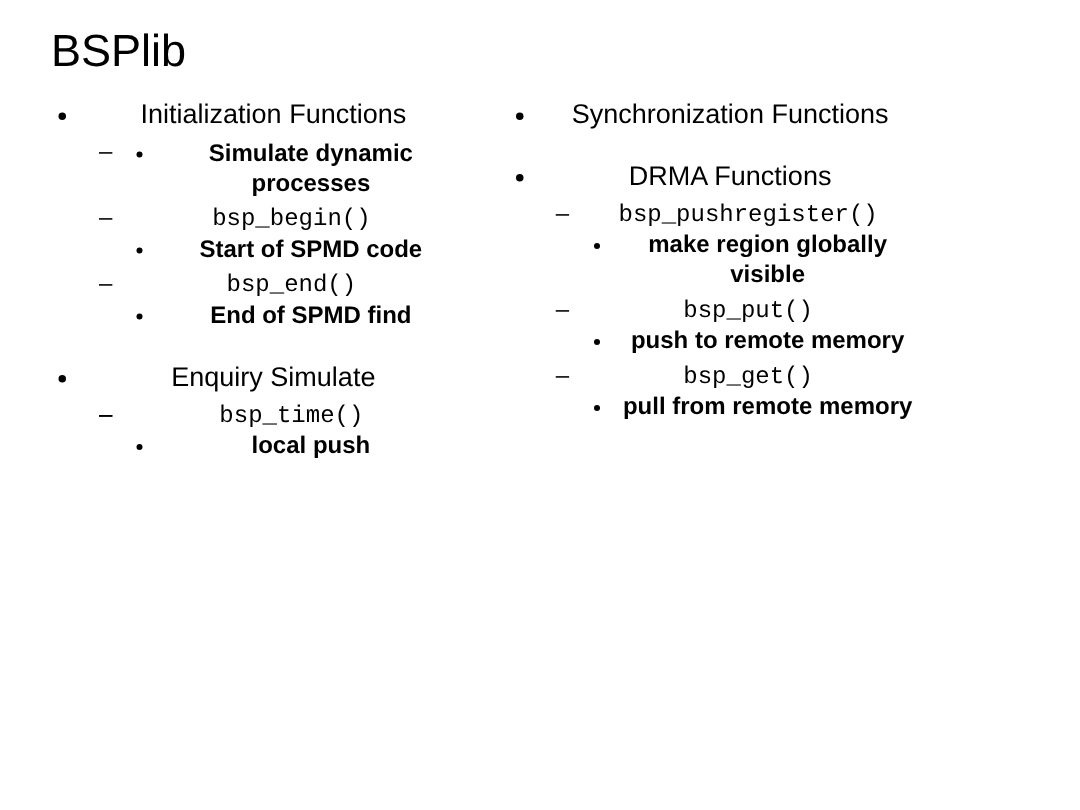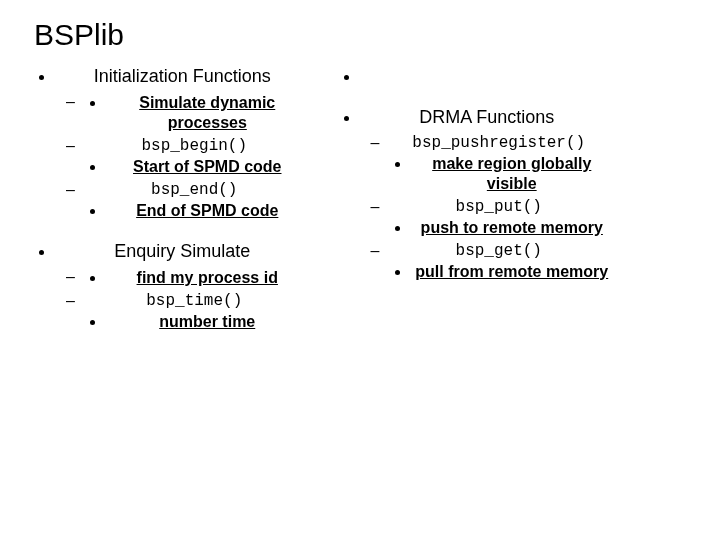--- a/index.html
+++ b/index.html
@@ -57,21 +57,20 @@
     content: "–";
     position: absolute;
     left: 0;
     top: 0;
     font-family: Arial, sans-serif;
   }
   ul.lvl2 {
     list-style: disc;
     margin: 2px 0 4px 0;
     padding-left: 26px;
-    text-decoration: underline;
   }
   ul.lvl2 > li {
     font-family: Arial, Helvetica, sans-serif;
     font-size: 16px;
     font-weight: bold;
     line-height: 1.25;
     margin: 2px 0;
   }
 </style>
 </head>
@@ -93,50 +92,48 @@
             </li>
             <li>
               <span>bsp_begin()</span>
               <ul class="lvl2">
                 <li>Start of SPMD code</li>
               </ul>
             </li>
             <li>
               <span>bsp_end()</span>
               <ul class="lvl2">
-                <li>End of SPMD code</li>
+                <li>End of SPMD find</li>
               </ul>
             </li>
           </ul>
         </li>
       </ul>
 
       <ul class="lvl0">
         <li>
           <span>Enquiry Simulate</span>
           <ul class="lvl1">
             <li>
-              <ul class="lvl2">
-                <li>find my process id</li>
-              </ul>
             </li>
             <li>
               <span>bsp_time()</span>
               <ul class="lvl2">
-                <li>number time</li>
+                <li>local push</li>
               </ul>
             </li>
           </ul>
         </li>
       </ul>
     </div>
 
     <div class="col">
       <ul class="lvl0">
         <li>
+          <span>Synchronization Functions</span>
         </li>
       </ul>
 
       <ul class="lvl0">
         <li>
           <span>DRMA Functions</span>
           <ul class="lvl1">
             <li>
               <span>bsp_pushregister()</span>
               <ul class="lvl2">

